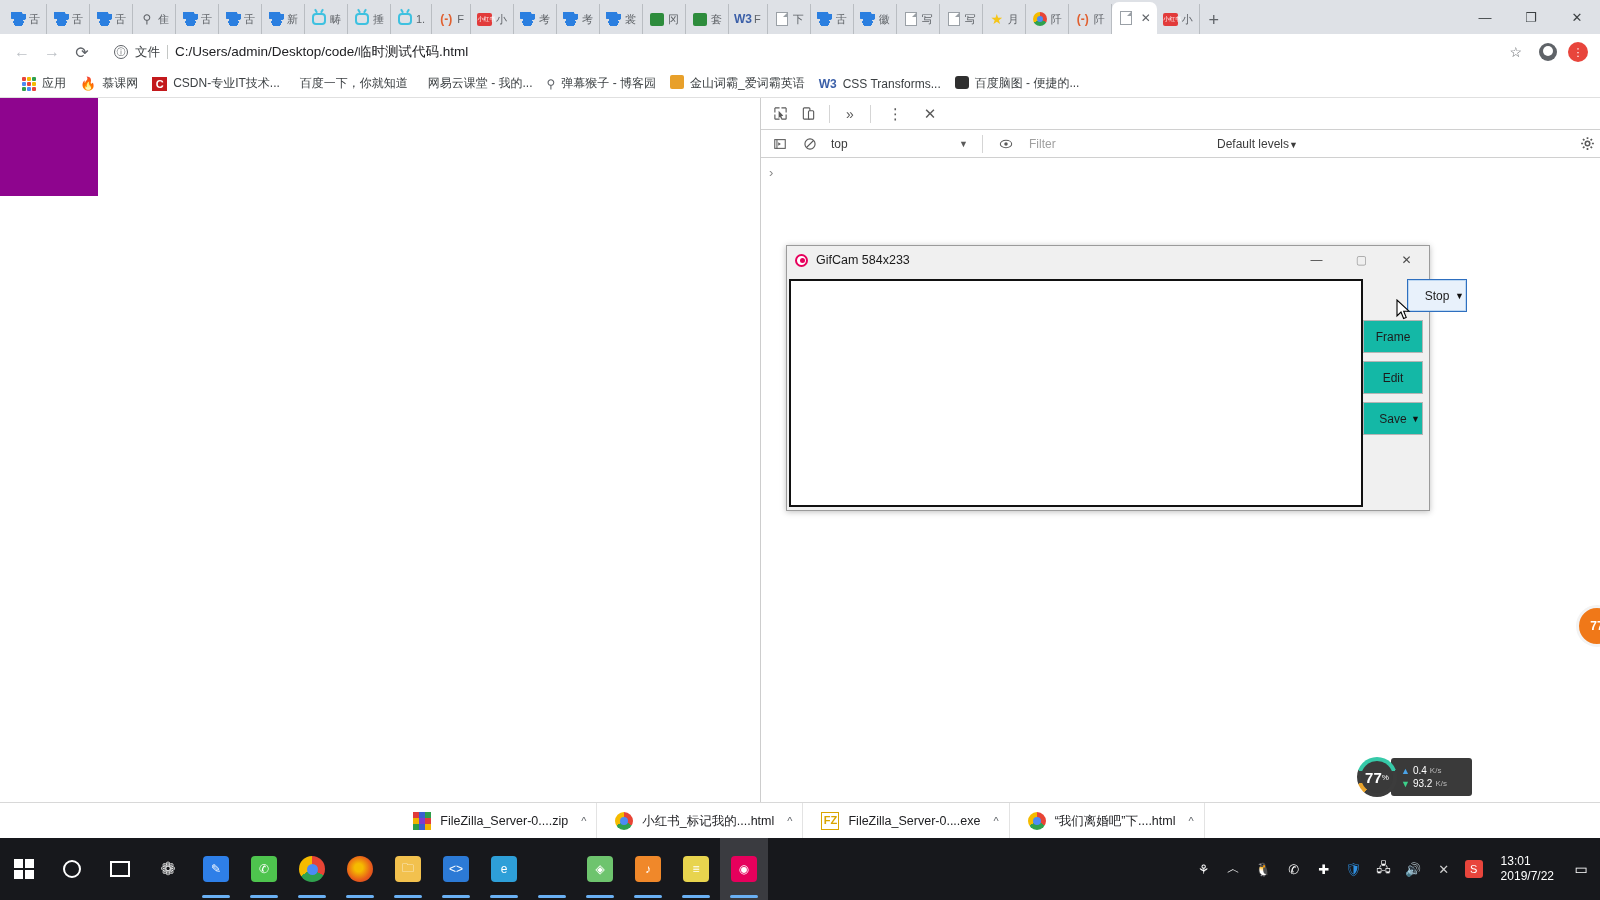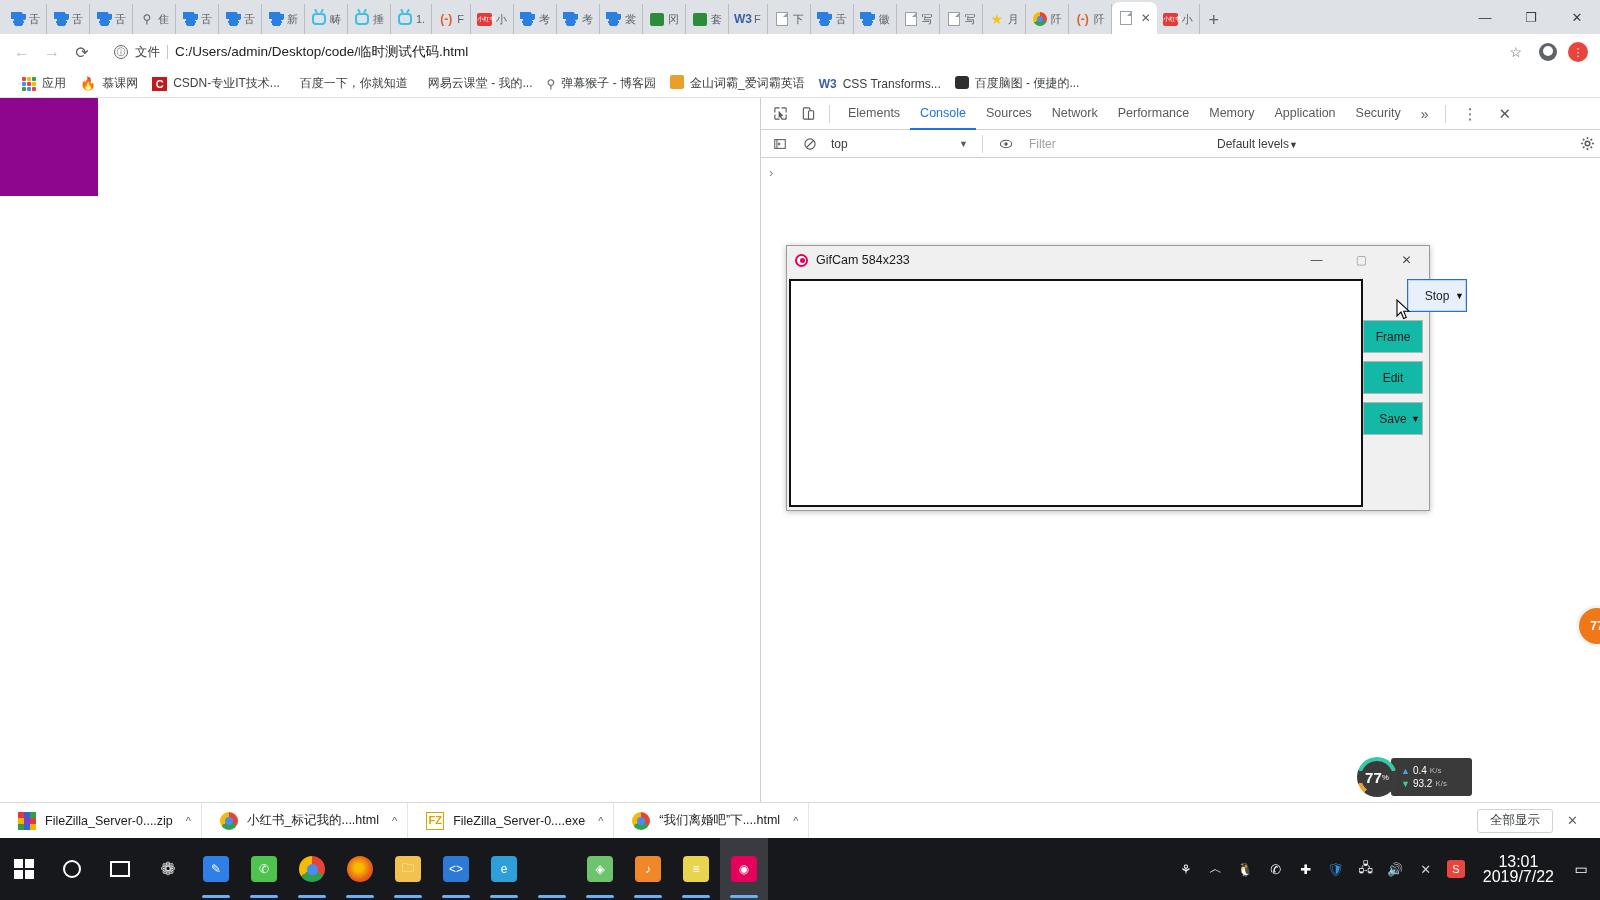--- a/index.html
+++ b/index.html
@@ -242,21 +242,21 @@
   }
   #net-rates div { display:flex; align-items:center; gap:3px; }
   .arw-up { color:#4aa3e8; font-size:9px; }
   .arw-dn { color:#3cd08a; font-size:9px; }
   .kbs { font-size:8px; color:#b9b9b9; }
 
   
   #shelf {
     position:absolute; left:0; top:802px; width:1600px; height:36px;
     background:#ffffff; border-top:1px solid #d8d8d8;
-    display:flex; align-items:center;
+    display:flex; align-items:center;flex-direction:column;
   }
   .dl-item {
     height:36px; display:flex; align-items:center; gap:9px;
     padding:0 10px 0 18px; font-size:12.5px; color:#202124;
     border-right:1px solid #e3e3e3; white-space:nowrap;
   }
   .dl-icon { width:18px; height:18px; flex:0 0 18px; }
   .dl-caret { color:#5f6368; font-size:11px; margin-left:4px; }
   .fz-icon { width:18px;height:18px;
     background:
@@ -304,21 +304,21 @@
       linear-gradient(#fff,#fff) 0 11px/9px 9px no-repeat,
       linear-gradient(#fff,#fff) 11px 11px/9px 9px no-repeat;
   }
   .circ { width:18px;height:18px;border-radius:50%;border:2px solid #fff; }
   .taskview { width:20px;height:16px;border:2px solid #fff; }
   .ic { width:26px; height:26px; border-radius:4px; display:flex; align-items:center;
         justify-content:center; font-size:12px; color:#fff; }
   #tray { margin-left:auto; display:flex; align-items:center; gap:0; padding-right:4px; height:62px; }
   .tray-ic { width:30px; height:62px; display:flex; align-items:center; justify-content:center;
              color:#fff; font-size:13px; }
-  #clock { color:#fff; font-size:16px; line-height:15px; text-align:center; padding:0 12px; }
+  #clock { color:#fff; font-size:12px; line-height:15px; padding:0 12px; }
   #notif { width:30px;height:62px;display:flex;align-items:center;justify-content:center;color:#fff;font-size:14px;}
 </style>
 </head>
 <body>
 
 <div id="browser">
 
   <div id="tabstrip">
     <div id="tabs-container" style="display:flex;align-items:flex-end;">
         <div class="tab">
@@ -581,30 +581,20 @@
           <path d="M6 5 l5 5.5 -2.2 0.3 1.2 2.4 -1.3 0.6 -1.2 -2.4 -1.5 1.6z" fill="#5a5a5a"></path>
         </svg>
       </div>
       <div class="dt-toolicon">
         <svg width="15" height="15" viewBox="0 0 16 16">
           <rect x="2.5" y="2" width="7" height="12" rx="1" stroke="#5a5a5a" fill="none" stroke-width="1.2"></rect>
           <rect x="8" y="5" width="5.5" height="9" rx="1" stroke="#5a5a5a" fill="#fff" stroke-width="1.2"></rect>
         </svg>
       </div>
       <div class="dt-sep"></div>
-      <div id="dt-tablist" style="display:flex;align-items:center;">
-          <div class="dt-tab">Elements</div>
-          <div class="dt-tab active">Console</div>
-          <div class="dt-tab">Sources</div>
-          <div class="dt-tab">Network</div>
-          <div class="dt-tab">Performance</div>
-          <div class="dt-tab">Memory</div>
-          <div class="dt-tab">Application</div>
-          <div class="dt-tab">Security</div>
-        </div>
       <div class="dt-more">»</div>
       <div class="dt-sep"></div>
       <div class="dt-kebab">⋮</div>
       <div class="dt-close">✕</div>
     </div>
 
     <div id="dt-filterbar">
       <div class="dt-toolicon">
         <svg width="14" height="14" viewBox="0 0 16 16">
           <rect x="2" y="3" width="12" height="10" stroke="#5a5a5a" fill="none" stroke-width="1.2"></rect>

